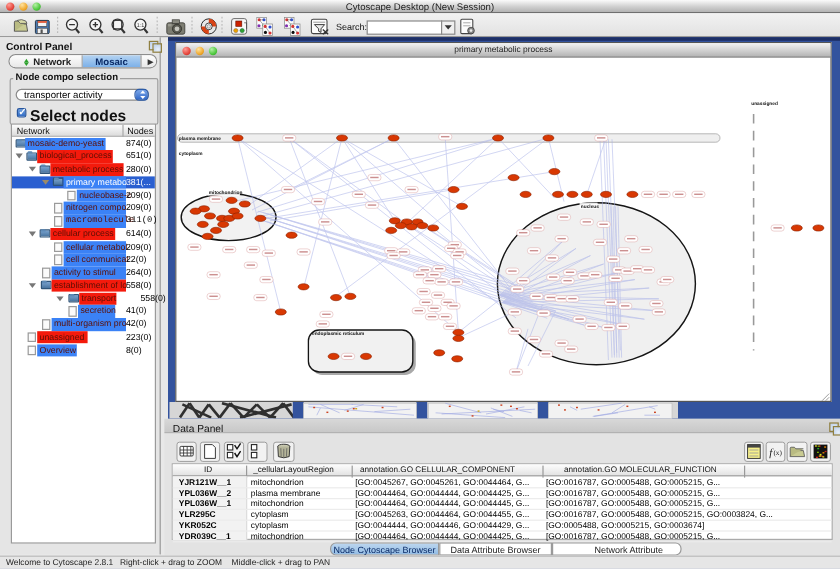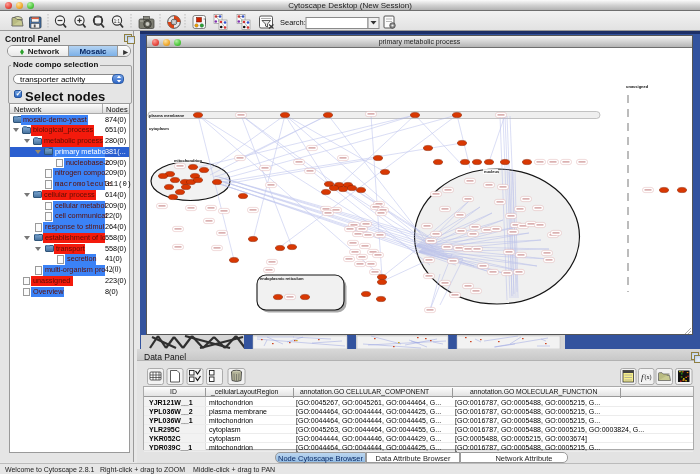--- a/index.html
+++ b/index.html
@@ -264,44 +264,44 @@
         <span class="bg gbg" style="left:43px;width:50px;color:#5c0f05;padding-left:2px;">cellular metabol</span>
         <span class="num" style="color:#000;">209(0)</span>
       </div>
 <div class="trow" style="top:107.25px;">
         <span class="file" style="left:35px;"></span>
         <span class="bg gbg" style="left:43px;width:50px;color:#5c0f05;padding-left:2px;">cell communicat</span>
         <span class="num" style="color:#000;">22(0)</span>
       </div>
 <div class="trow" style="top:118.0px;">
         <span class="file" style="left:25px;"></span>
-        <span class="bg gbg" style="left:33px;width:60px;color:#5c0f05;padding-left:2px;">response to stimul</span>
+        <span class="bg gbg" style="left:33px;width:60px;color:#5c0f05;padding-left:2px;">activity to stimul</span>
         <span class="num" style="color:#000;">264(0)</span>
       </div>
 <div class="trow" style="top:128.75px;">
         <span class="tri" style="left:14px;border-top-color:#777;"></span>
         <span class="fold" style="left:24px;"></span>
         <span class="bg rbg" style="left:33px;width:60px;color:#5c0f05;padding-left:2px;">establishment of lo</span>
         <span class="num" style="color:#000;">558(0)</span>
       </div>
-<div class="trow" style="top:139.5px;">
+<div class="trow" style="top:139.5px;margin-left:12px;">
         <span class="tri" style="left:25px;border-top-color:#777;"></span>
         <span class="fold" style="left:35px;"></span>
         <span class="bg rbg" style="left:44px;width:29px;color:#5c0f05;padding-left:2px;">transport</span>
         <span class="num" style="color:#000;">558(0)</span>
       </div>
 <div class="trow" style="top:150.25px;">
         <span class="file" style="left:47px;"></span>
         <span class="bg gbg" style="left:55px;width:29px;color:#5c0f05;padding-left:2px;">secretion</span>
         <span class="num" style="color:#000;">41(0)</span>
       </div>
 <div class="trow" style="top:161.0px;">
         <span class="file" style="left:25px;"></span>
         <span class="bg gbg" style="left:33px;width:60px;color:#5c0f05;padding-left:2px;">multi-organism pro</span>
-        <span class="num" style="color:#000;font-family:Liberation Serif, serif;">42(0)</span>
+        <span class="num" style="color:#000;">42(0)</span>
       </div>
 <div class="trow" style="top:171.75px;">
         <span class="file" style="left:13px;"></span>
         <span class="bg rbg" style="left:21px;width:40px;color:#5c0f05;padding-left:2px;">unassigned</span>
         <span class="num" style="color:#000;">223(0)</span>
       </div>
 <div class="trow" style="top:182.5px;">
         <span class="file" style="left:13px;"></span>
         <span class="bg gbg" style="left:21px;width:31px;color:#5c0f05;padding-left:2px;">Overview</span>
         <span class="num" style="color:#000;">8(0)</span>

